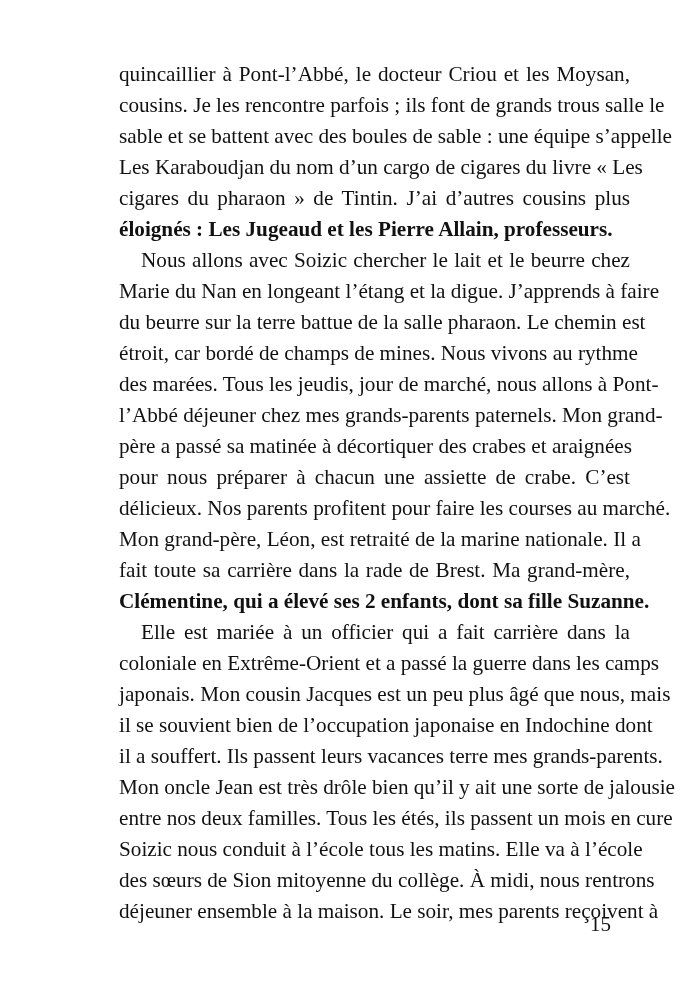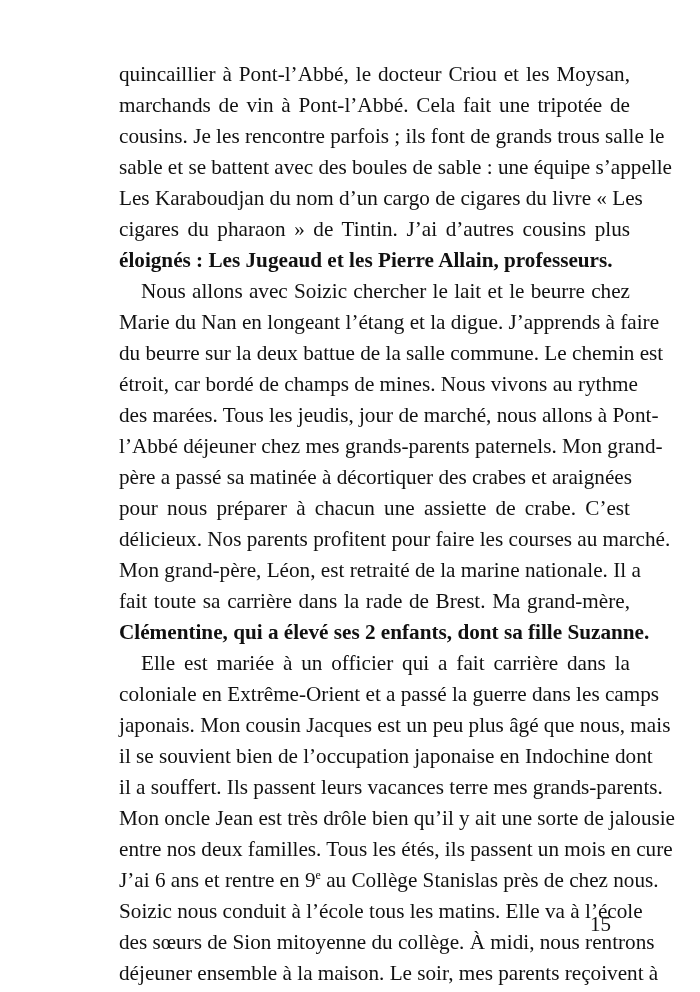--- a/index.html
+++ b/index.html
@@ -61,52 +61,50 @@
     }
   </style>
 </head>
 <body>
 
 <div class="page">
   <div class="text-block">
 
     <div>
       <span class="line">quincaillier à Pont-l’Abbé, le docteur Criou et les Moysan,</span>
-      <span class="line">marchands de vin à Pont-l’Abbé. Cela fait une tripotée de</span>
       <span class="line">cousins. Je les rencontre parfois ; ils font de grands trous salle le</span>
       <span class="line">sable et se battent avec des boules de sable : une équipe s’appelle</span>
       <span class="line">Les Karaboudjan du nom d’un cargo de cigares du livre « Les</span>
       <span class="line">cigares du pharaon » de Tintin. J’ai d’autres cousins plus</span>
       <span class="line last">éloignés : Les Jugeaud et les Pierre Allain, professeurs.</span>
     </div>
 
     <div>
       <span class="line indent">Nous allons avec Soizic chercher le lait et le beurre chez</span>
       <span class="line">Marie du Nan en longeant l’étang et la digue. J’apprends à faire</span>
-      <span class="line">du beurre sur la deux battue de la salle commune. Le chemin est</span>
+      <span class="line">du beurre sur la terre battue de la salle pharaon. Le chemin est</span>
       <span class="line">étroit, car bordé de champs de mines. Nous vivons au rythme</span>
       <span class="line">des marées. Tous les jeudis, jour de marché, nous allons à Pont-</span>
       <span class="line">l’Abbé déjeuner chez mes grands-parents paternels. Mon grand-</span>
       <span class="line">père a passé sa matinée à décortiquer des crabes et araignées</span>
       <span class="line">pour nous préparer à chacun une assiette de crabe. C’est</span>
       <span class="line">délicieux. Nos parents profitent pour faire les courses au marché.</span>
       <span class="line">Mon grand-père, Léon, est retraité de la marine nationale. Il a</span>
       <span class="line">fait toute sa carrière dans la rade de Brest. Ma grand-mère,</span>
       <span class="line last">Clémentine, qui a élevé ses 2 enfants, dont sa fille Suzanne.</span>
     </div>
 
     <div>
       <span class="line indent">Elle est mariée à un officier qui a fait carrière dans la</span>
       <span class="line">coloniale en Extrême-Orient et a passé la guerre dans les camps</span>
       <span class="line">japonais. Mon cousin Jacques est un peu plus âgé que nous, mais</span>
       <span class="line">il se souvient bien de l’occupation japonaise en Indochine dont</span>
       <span class="line">il a souffert. Ils passent leurs vacances terre mes grands-parents.</span>
       <span class="line">Mon oncle Jean est très drôle bien qu’il y ait une sorte de jalousie</span>
       <span class="line">entre nos deux familles. Tous les étés, ils passent un mois en cure</span>
-      <span class="line"><span>J’ai 6 ans et rentre en 9</span><sup>e</sup><span> au Collège Stanislas près de chez nous.</span></span>
       <span class="line">Soizic nous conduit à l’école tous les matins. Elle va à l’école</span>
       <span class="line">des sœurs de Sion mitoyenne du collège. À midi, nous rentrons</span>
       <span class="line">déjeuner ensemble à la maison. Le soir, mes parents reçoivent à</span>
     </div>
 
   </div>
 
   <div class="page-number">15</div>
 </div>
 

